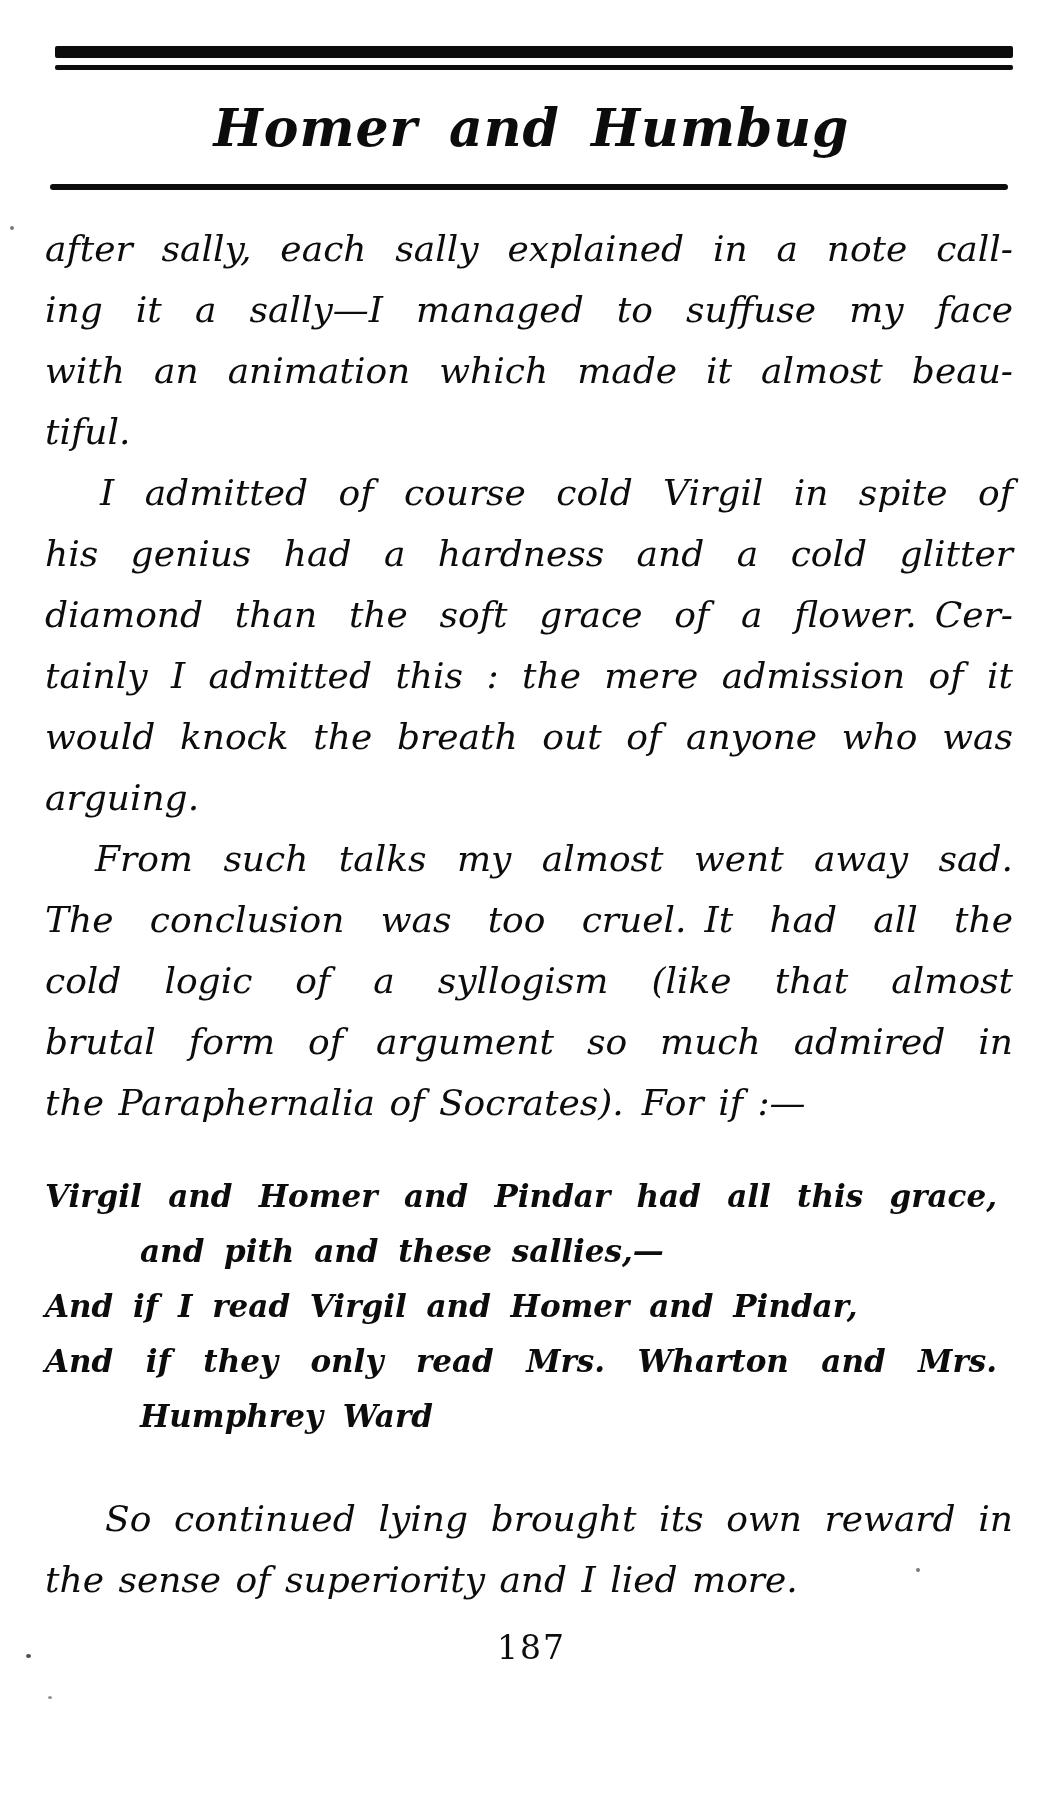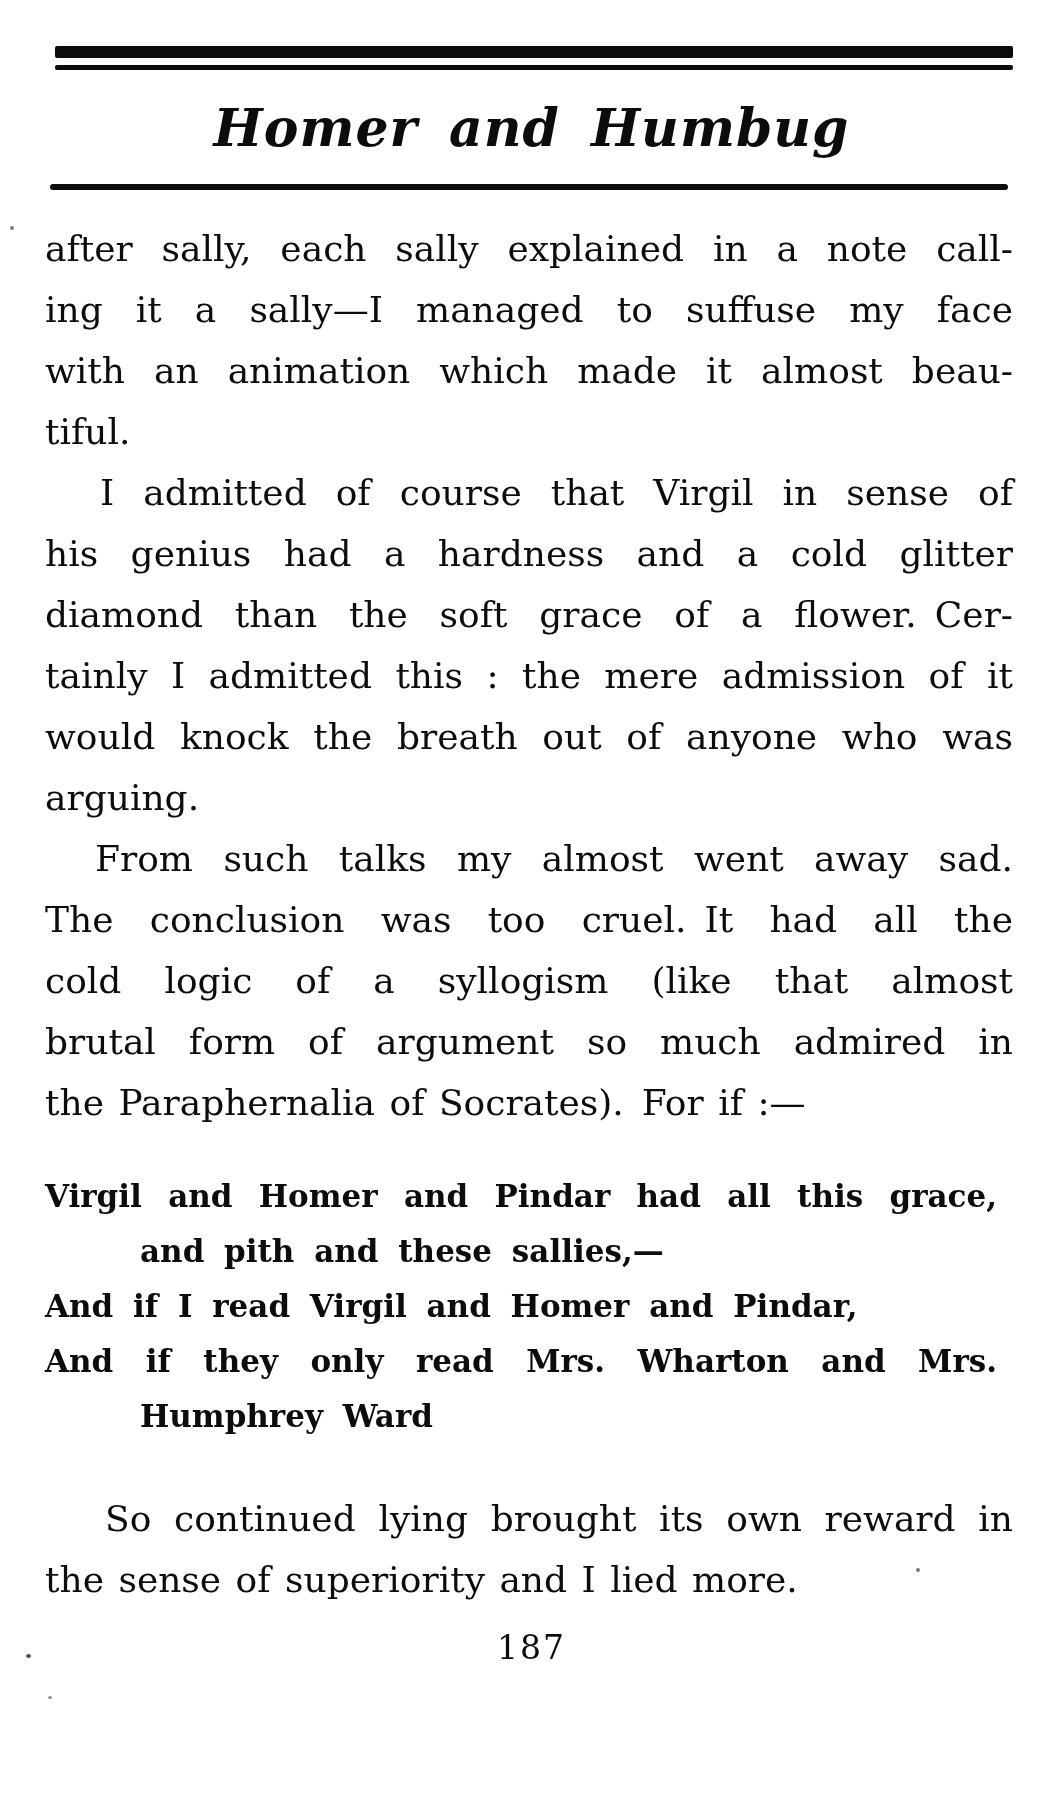--- a/index.html
+++ b/index.html
@@ -29,21 +29,21 @@
     font-size: 52px;
     line-height: 76px;
     word-spacing: 12px;
     letter-spacing: 1px;
   }
   
   .rule-single { height: 6px; background: var(--ink); margin: 18px 55px 0 50px; border-radius: 3px; }
 
   .text-block { margin: 28px 50px 0 45px; }
 
-  .block { margin: 0; }
+  .block { margin: 0; font-style: italic; }
   .block .line {
     white-space: nowrap;
     text-align: left;
   }
   .block .line.just {
     white-space: normal;
     text-align: justify;
     text-align-last: justify;
   }
   .prose .line {
@@ -87,21 +87,21 @@
   <div class="rule-single"></div>
 
   <div class="text-block">
       <div class="block prose">
         <div class="line just">after sally, each sally explained in a note call-</div>
         <div class="line just">ing it a sally—I managed to suffuse my face</div>
         <div class="line just">with an animation which made it almost beau-</div>
         <div class="line">tiful.</div>
       </div>
       <div class="block prose">
-        <div class="line just" style="padding-left: 55px;">I admitted of course that Virgil in sense of</div>
+        <div class="line just" style="padding-left: 55px;">I admitted of course cold Virgil in spite of</div>
         <div class="line just">his genius had a hardness and a cold glitter</div>
         <div class="line just">diamond than the soft grace of a flower. Cer-</div>
         <div class="line just">tainly I admitted this : the mere admission of it</div>
         <div class="line just">would knock the breath out of anyone who was</div>
         <div class="line">arguing.</div>
       </div>
       <div class="block prose">
         <div class="line just" style="padding-left: 50px;">From such talks my almost went away sad.</div>
         <div class="line just">The conclusion was too cruel. It had all the</div>
         <div class="line just">cold logic of a syllogism (like that almost</div>

